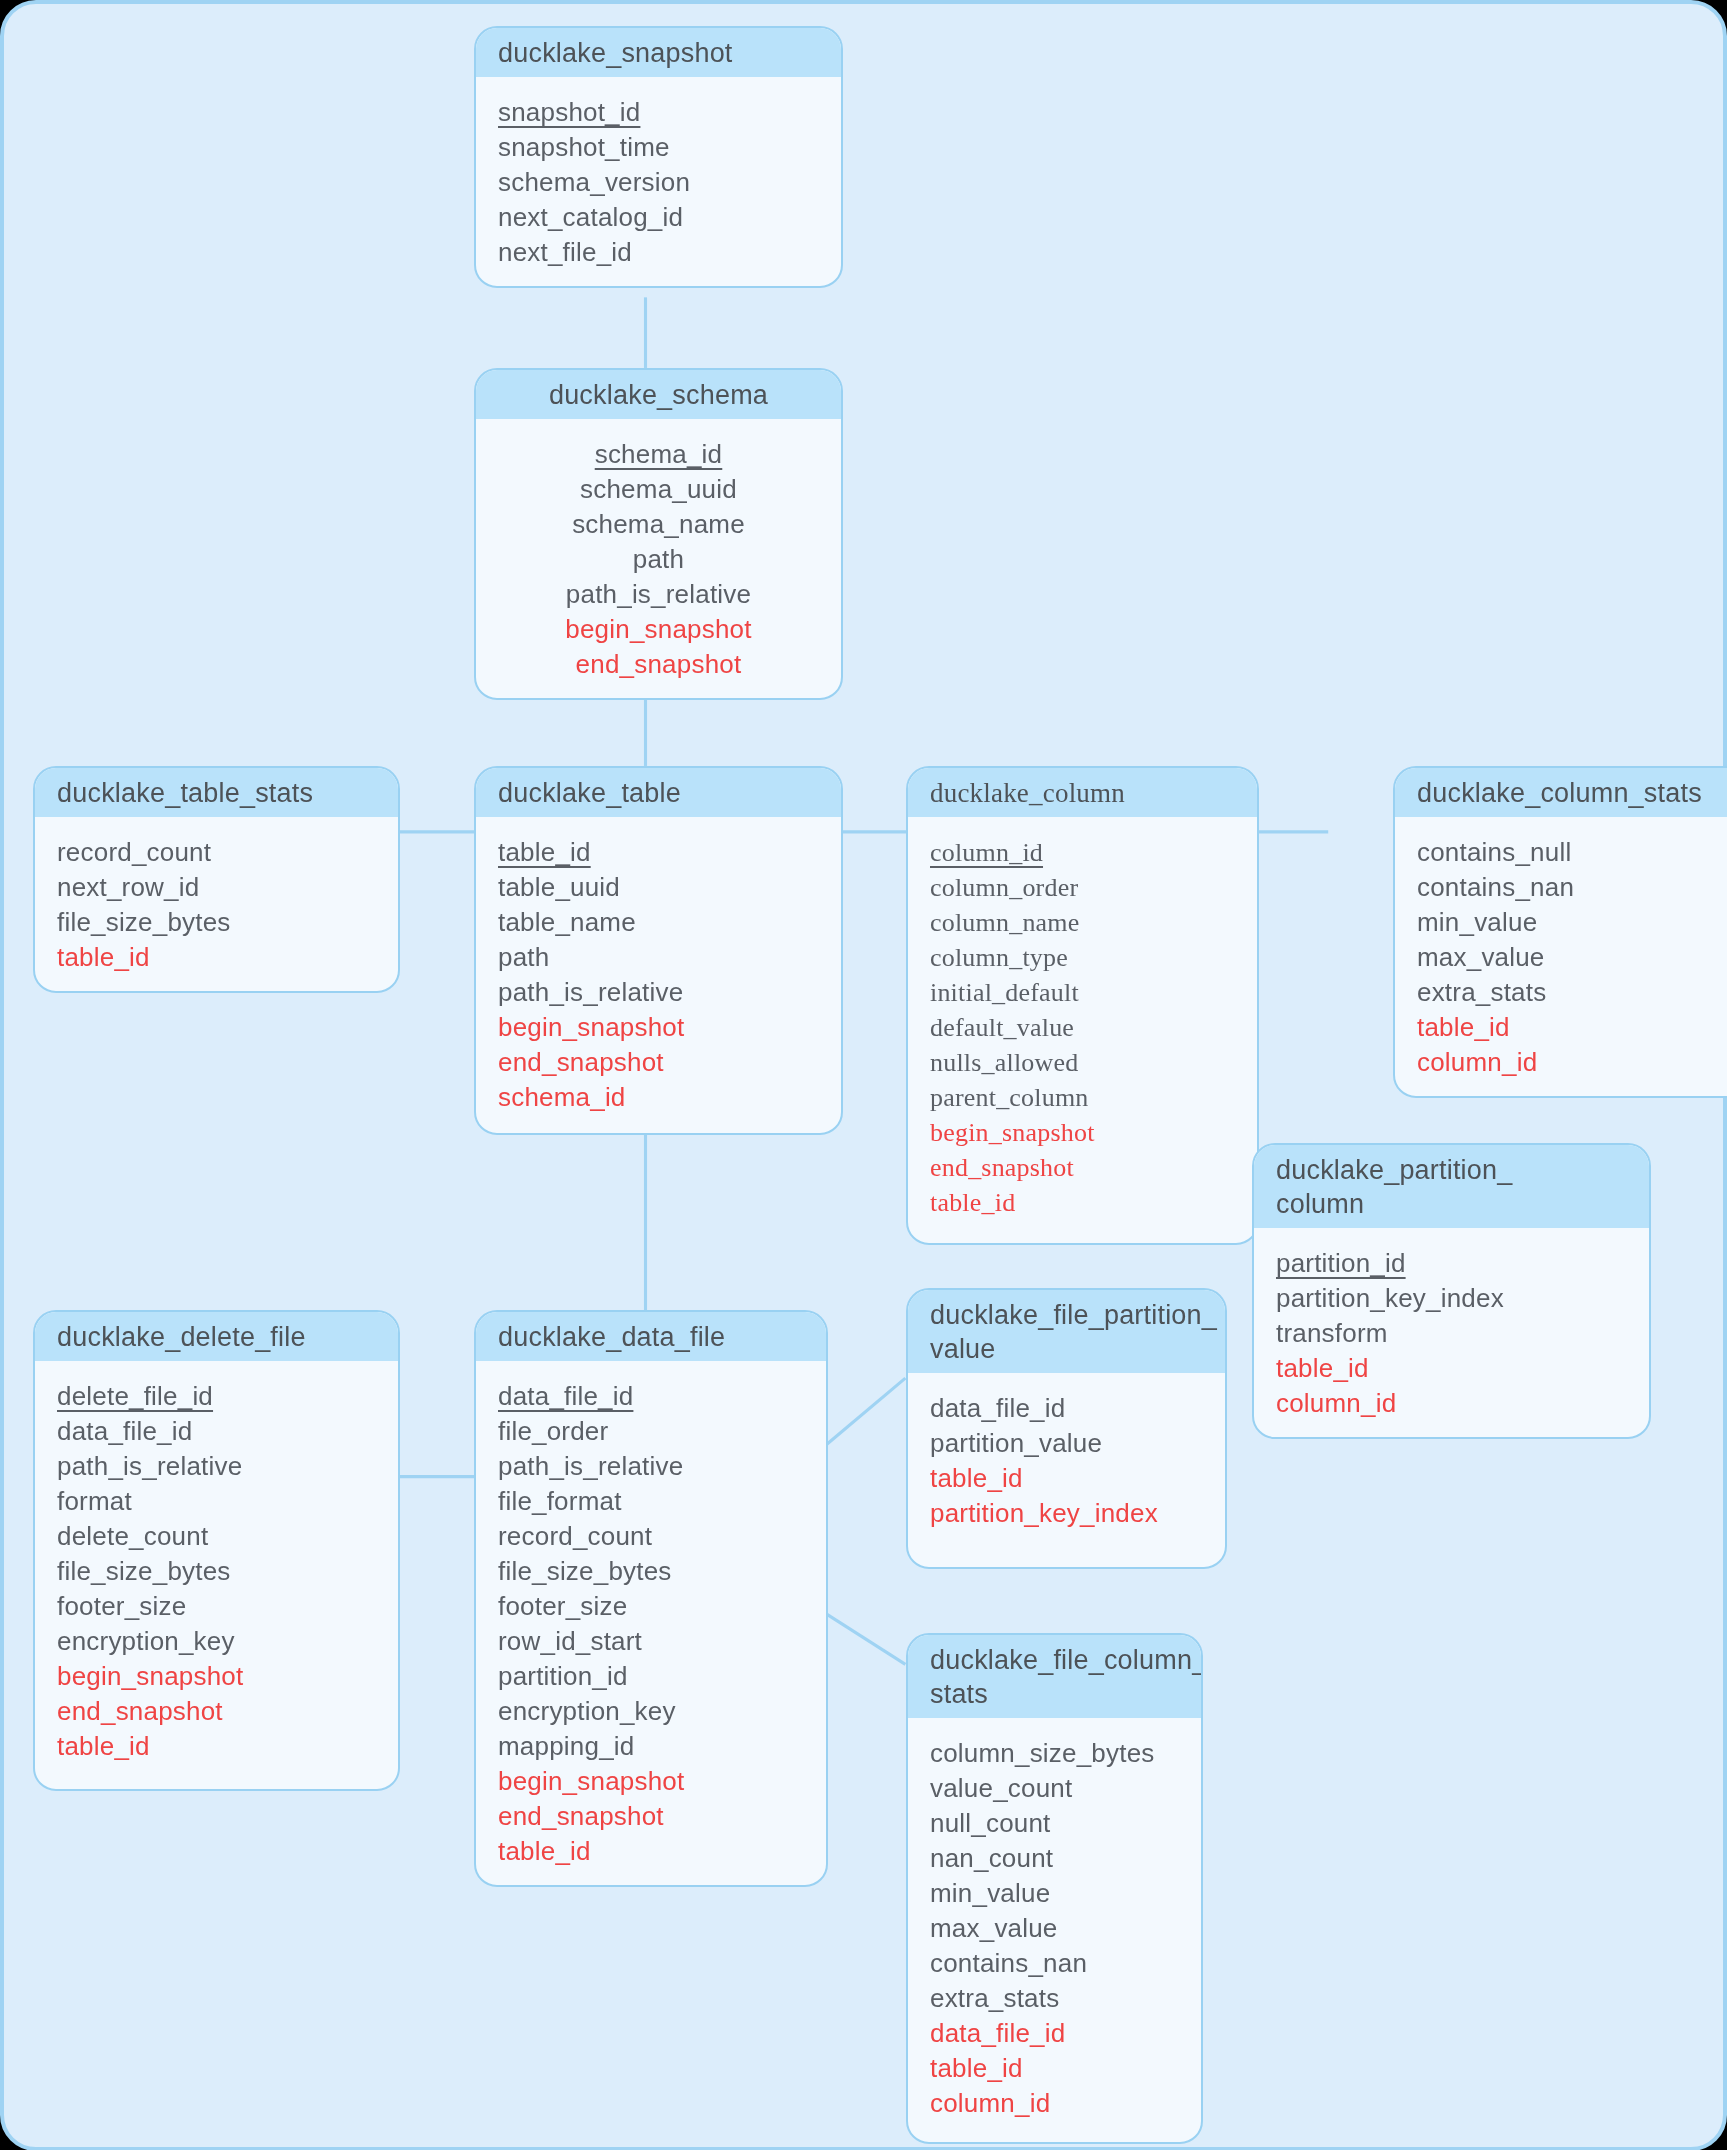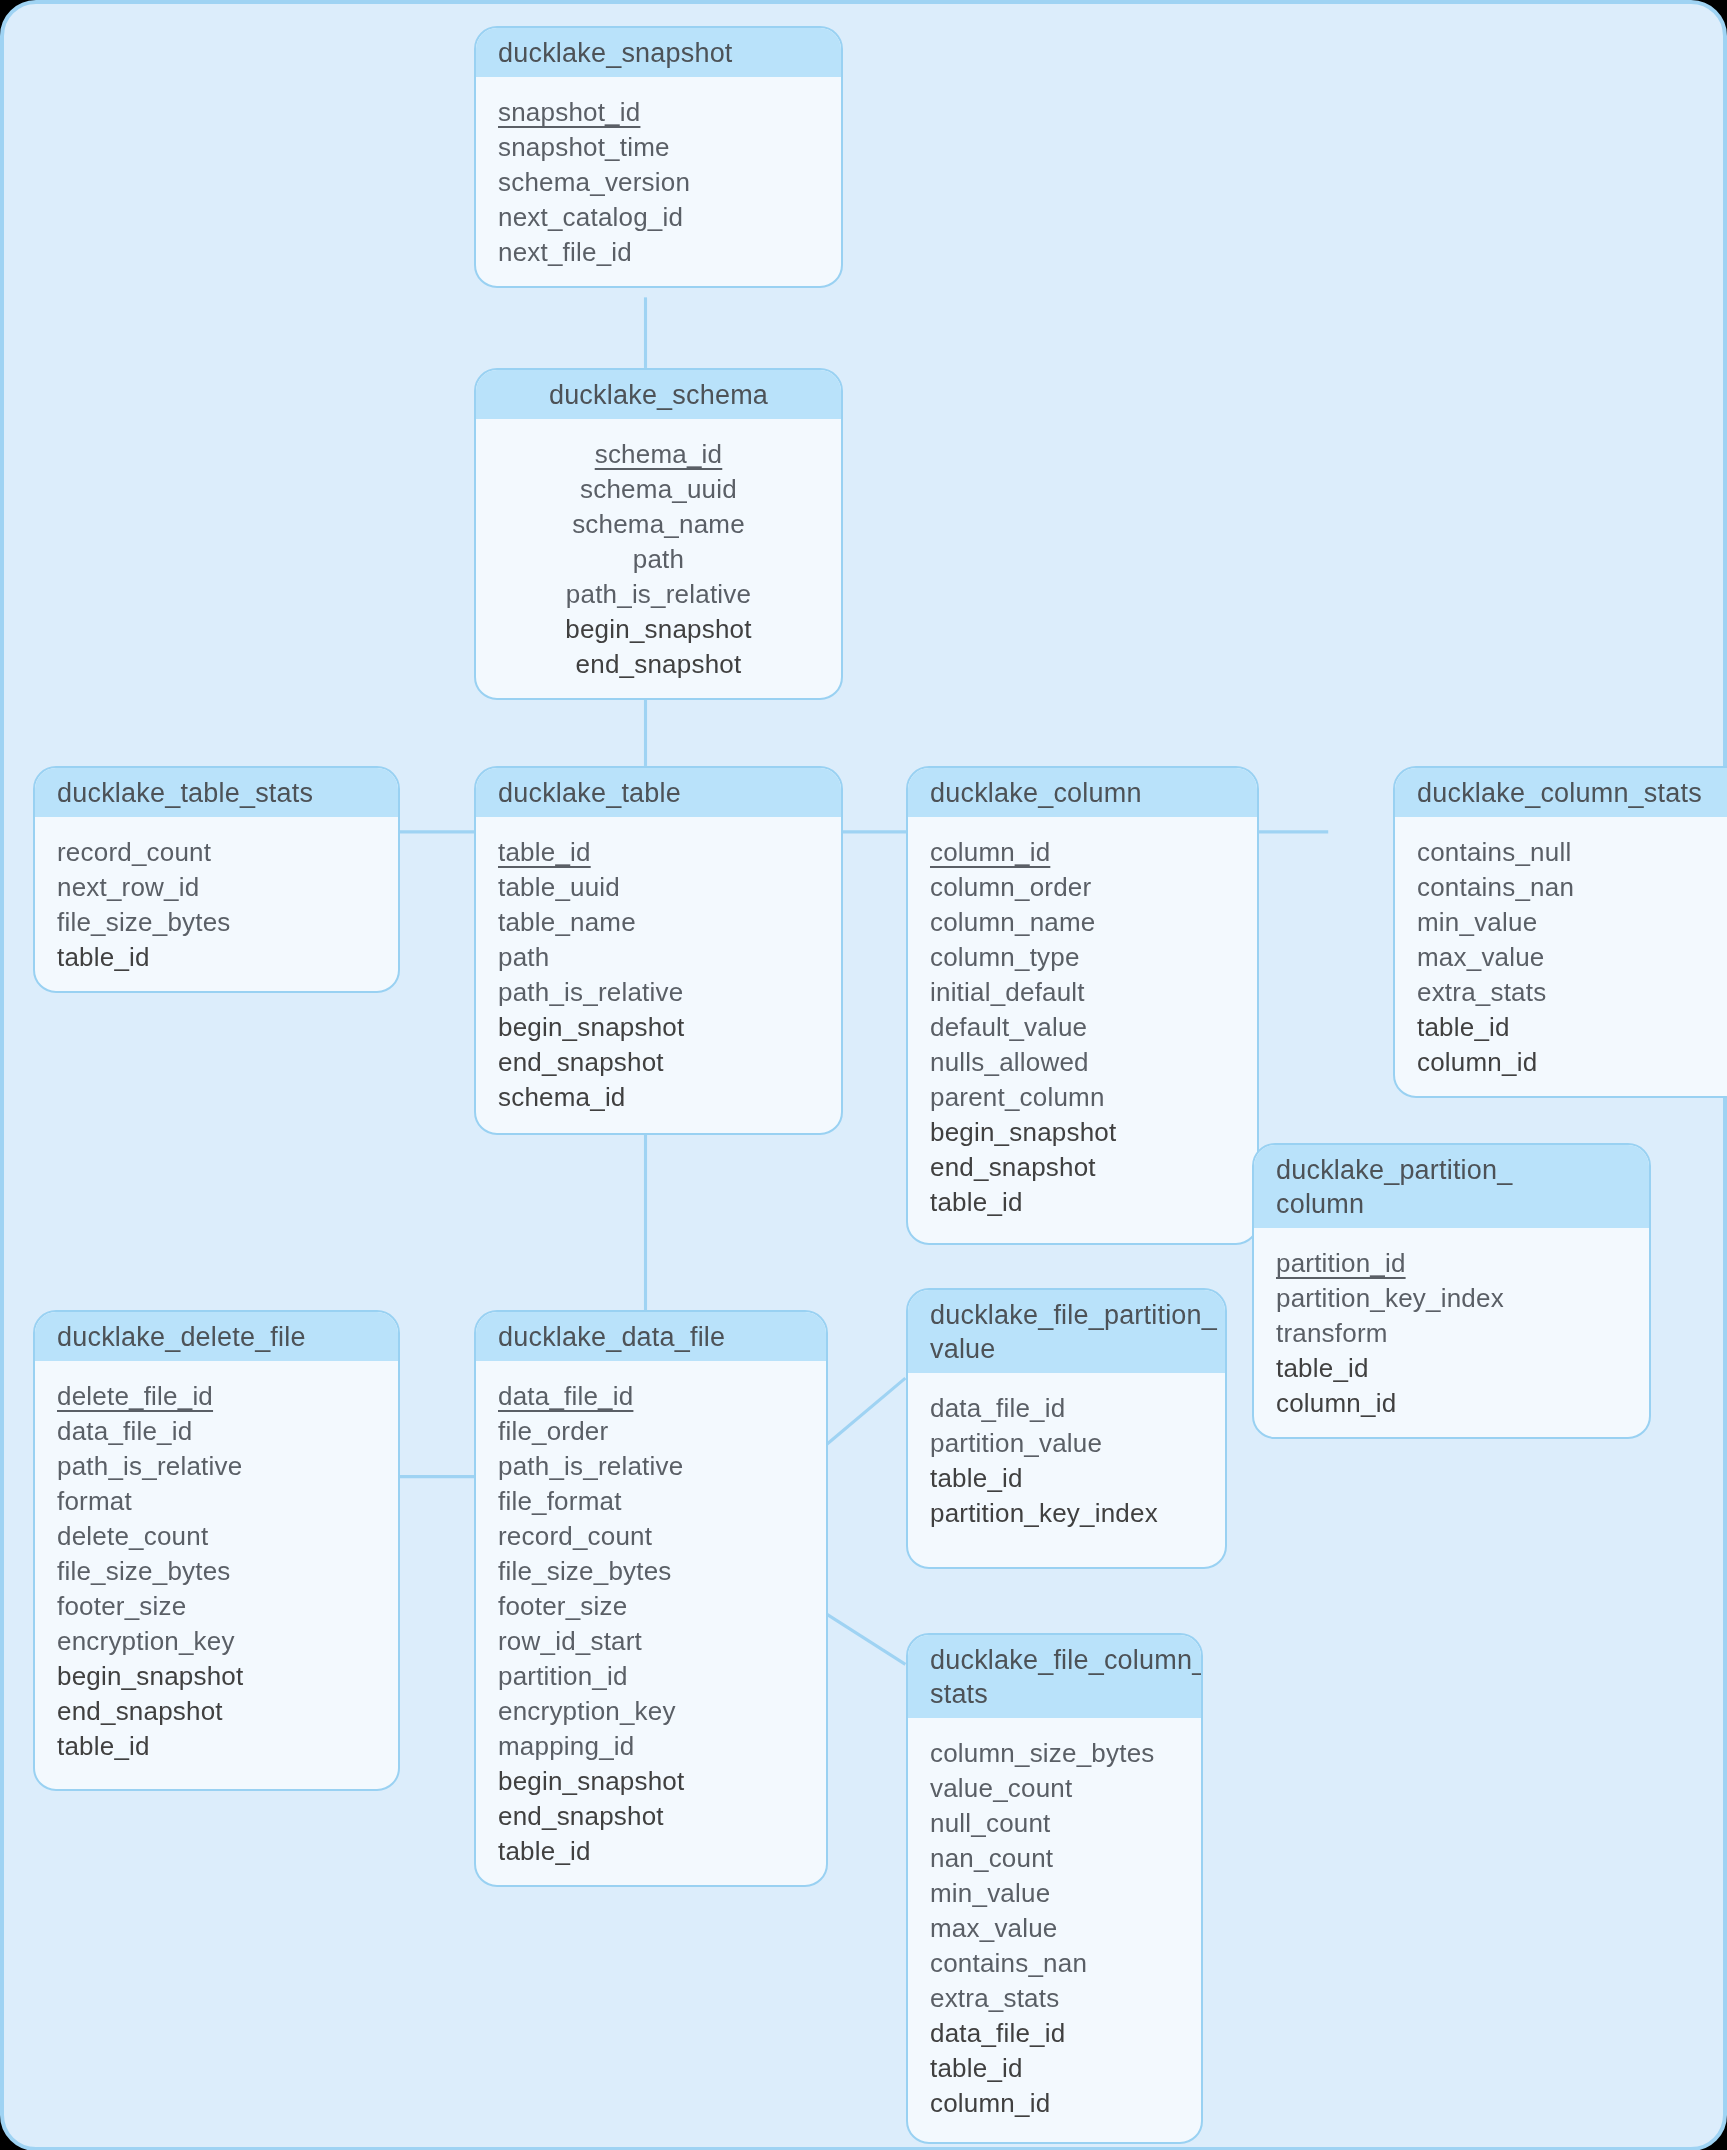--- a/index.html
+++ b/index.html
@@ -46,21 +46,21 @@
   .entity .fields{
     padding:18.6px 22px 15.5px 22px;
   }
   .field{
     font-size:26px;
     line-height:35px;
     color:#5a5f66;
     letter-spacing:0.2px;
     white-space:nowrap;
   }
-  .field.muted{color:#404040;}
+  .field.muted{color:#ef4444;}
   .field.pk{
     text-decoration:underline;
     text-underline-offset:5.4px;
     text-decoration-thickness:1.9px;
   }
 </style>
 </head>
 <body>
 
 <div class="frame"></div>
@@ -129,21 +129,21 @@
       <div class="field">table_uuid</div>
       <div class="field">table_name</div>
       <div class="field">path</div>
       <div class="field">path_is_relative</div>
       <div class="field muted">begin_snapshot</div>
       <div class="field muted">end_snapshot</div>
       <div class="field muted">schema_id</div>
     </div>
 </div>
 
-<div class="entity" style="left:906px;top:766px;width:353px;min-height:479px;">
+<div class="entity" style="left:906px;top:766px;width:353px;min-height:479px;font-family:Liberation Serif, serif;">
   <div class="header">
     <span class="title">ducklake_column</span>
   </div>
   <div class="fields">
       <div class="field pk">column_id</div>
       <div class="field">column_order</div>
       <div class="field">column_name</div>
       <div class="field">column_type</div>
       <div class="field">initial_default</div>
       <div class="field">default_value</div>

